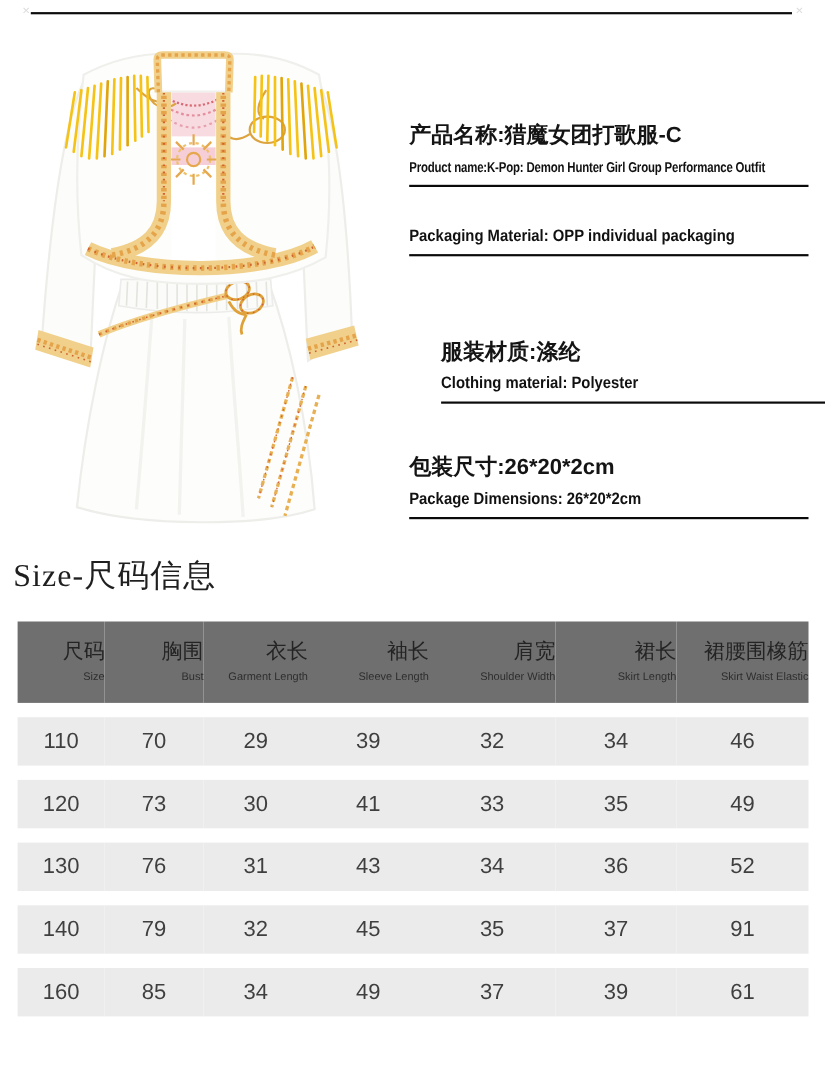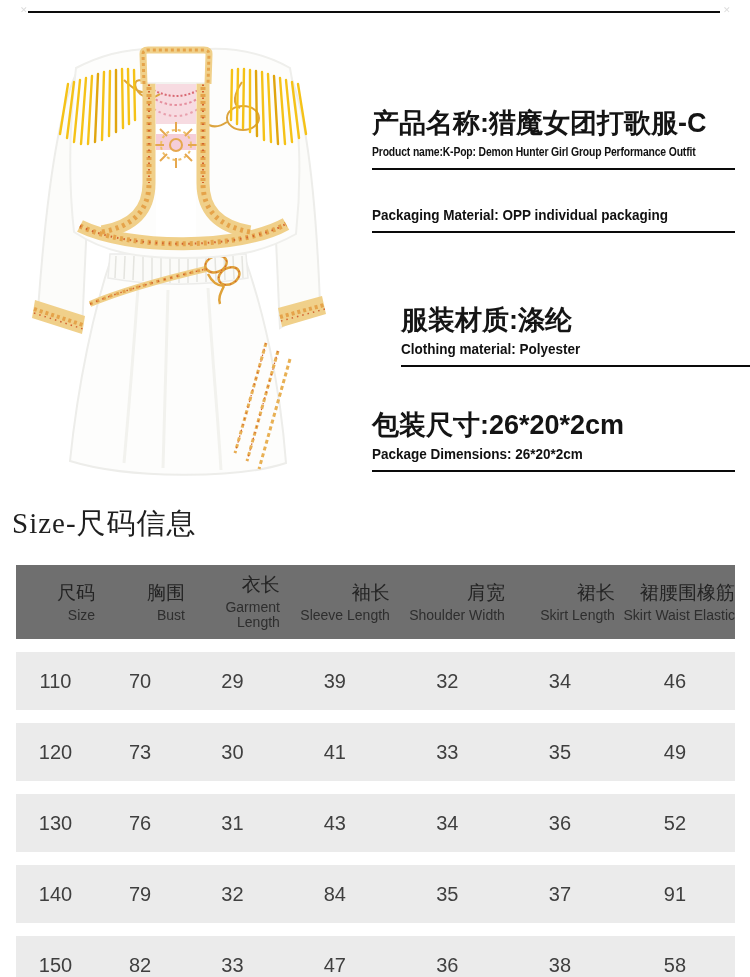--- a/index.html
+++ b/index.html
@@ -17,44 +17,44 @@
   .photo{position:absolute;left:28px;top:38px;width:310px;height:450px;}
   .photo svg{width:100%;height:100%;display:block;}
 
   
   .info-col{position:absolute;left:372px;top:0;width:363px;}
   .info-block{position:absolute;left:0;width:363px;}
   .info-block.b1{top:107px;}
   .info-block.b2{top:202px;}
   .info-block.b3{top:304px;margin-left:29px;}
   .info-block.b4{top:409px;}
-  .cn-title{font-size:27px;font-weight:600;line-height:32px;color:#141414;white-space:nowrap;letter-spacing:0px;}
+  .cn-title{font-size:20px;font-weight:600;line-height:32px;color:#141414;white-space:nowrap;letter-spacing:0px;}
   .en-sub{font-size:15px;font-weight:700;line-height:18px;color:#111;margin-top:4px;
           transform:scaleX(.9);transform-origin:0 50%;white-space:nowrap;}
   .en-sub.long{font-size:13px;transform:scaleX(.8);letter-spacing:-.2px;}
   .divider{height:2px;background:#0a0a0a;margin-top:7px;width:100%;}
 
   
   .size-heading{
     position:absolute;left:12px;top:504px;margin:0;
     font-family:"Liberation Serif","DejaVu Serif",serif;
     font-size:29px;font-weight:400;color:#1f1f1f;letter-spacing:1px;text-align:right;
   }
   table.size-table{
     position:absolute;left:16px;top:552px;width:719px;
     border-collapse:separate;border-spacing:0 13px;table-layout:fixed;
   }
   table.size-table th{
     background:var(--header_bg,#6f6f6f);height:74px;padding:0;vertical-align:middle;text-align:right;
     font-weight:400;
   }
   .th-cn{font-size:19px;color:#242424;line-height:22px;}
-  .th-en{font-size:14px;color:#2e2e2e;line-height:15px;margin-top:4px;}
+  .th-en{font-size:10px;color:#2e2e2e;line-height:15px;margin-top:4px;}
   table.size-table td{
-    background:var(--row_bg,#ebebeb);height:58px;padding:0;text-align:center;vertical-align:middle;
+    background:var(--row_bg,#ebebeb);height:44px;padding:0;text-align:center;vertical-align:middle;
     font-size:20px;color:#3f3f3f;
   }
 </style>
 </head>
 <body>
 
 <div class="page">
 
   <span class="corner-mark left">✕</span>
   <div class="top-rule"></div>
@@ -309,33 +309,24 @@
         <td>31</td>
         <td>43</td>
         <td>34</td>
         <td>36</td>
         <td>52</td>
       </tr>
       <tr class="size-row">
         <td>140</td>
         <td>79</td>
         <td>32</td>
-        <td>84</td>
+        <td>45</td>
         <td>35</td>
         <td>37</td>
         <td>91</td>
-      </tr>
-      <tr class="size-row">
-        <td>150</td>
-        <td>82</td>
-        <td>33</td>
-        <td>47</td>
-        <td>36</td>
-        <td>38</td>
-        <td>58</td>
       </tr>
       <tr class="size-row">
         <td>160</td>
         <td>85</td>
         <td>34</td>
         <td>49</td>
         <td>37</td>
         <td>39</td>
         <td>61</td>
       </tr>

